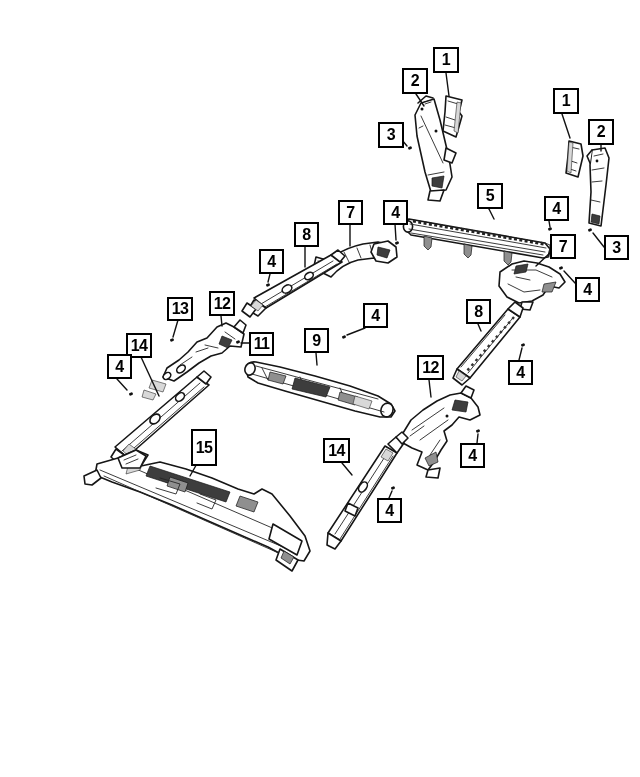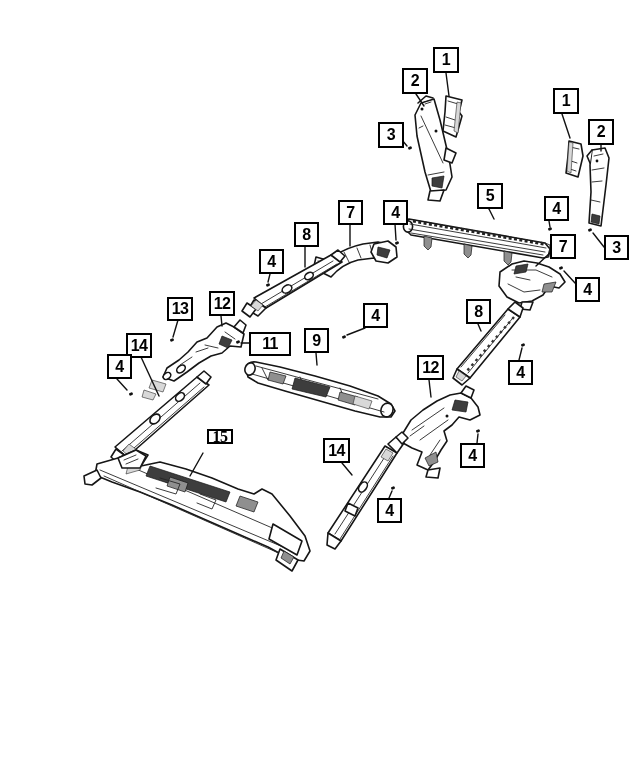--- a/index.html
+++ b/index.html
@@ -292,32 +292,32 @@
       </div>
       <div class="callout" style="left: 259px; top: 249px; width: 25px; height: 25px;">
         <span>4</span>
       </div>
       <div class="callout" style="left: 304px; top: 328px; width: 25px; height: 25px;">
         <span>9</span>
       </div>
       <div class="callout" style="left: 363px; top: 303px; width: 25px; height: 25px;">
         <span>4</span>
       </div>
-      <div class="callout" style="left: 249px; top: 332px; width: 42px; height: 24px;">
+      <div class="callout" style="left: 249px; top: 332px; width: 25px; height: 24px;">
         <span>11</span>
       </div>
       <div class="callout" style="left: 167px; top: 297px; width: 26px; height: 24px; align-items: center;">
         <span>13</span>
       </div>
       <div class="callout" style="left: 209px; top: 291px; width: 26px; height: 25px;">
         <span>12</span>
       </div>
       <div class="callout" style="left: 126px; top: 333px; width: 26px; height: 25px;">
         <span>14</span>
       </div>
       <div class="callout" style="left: 107px; top: 354px; width: 25px; height: 25px;">
         <span>4</span>
       </div>
-      <div class="callout" style="left: 207px; top: 429px; width: 26px; height: 15px; font-family: Liberation Serif, serif;">
+      <div class="callout" style="left: 191px; top: 429px; width: 26px; height: 37px;">
         <span>15</span>
       </div>
     </div>
 </div>
 
 </body></html>

